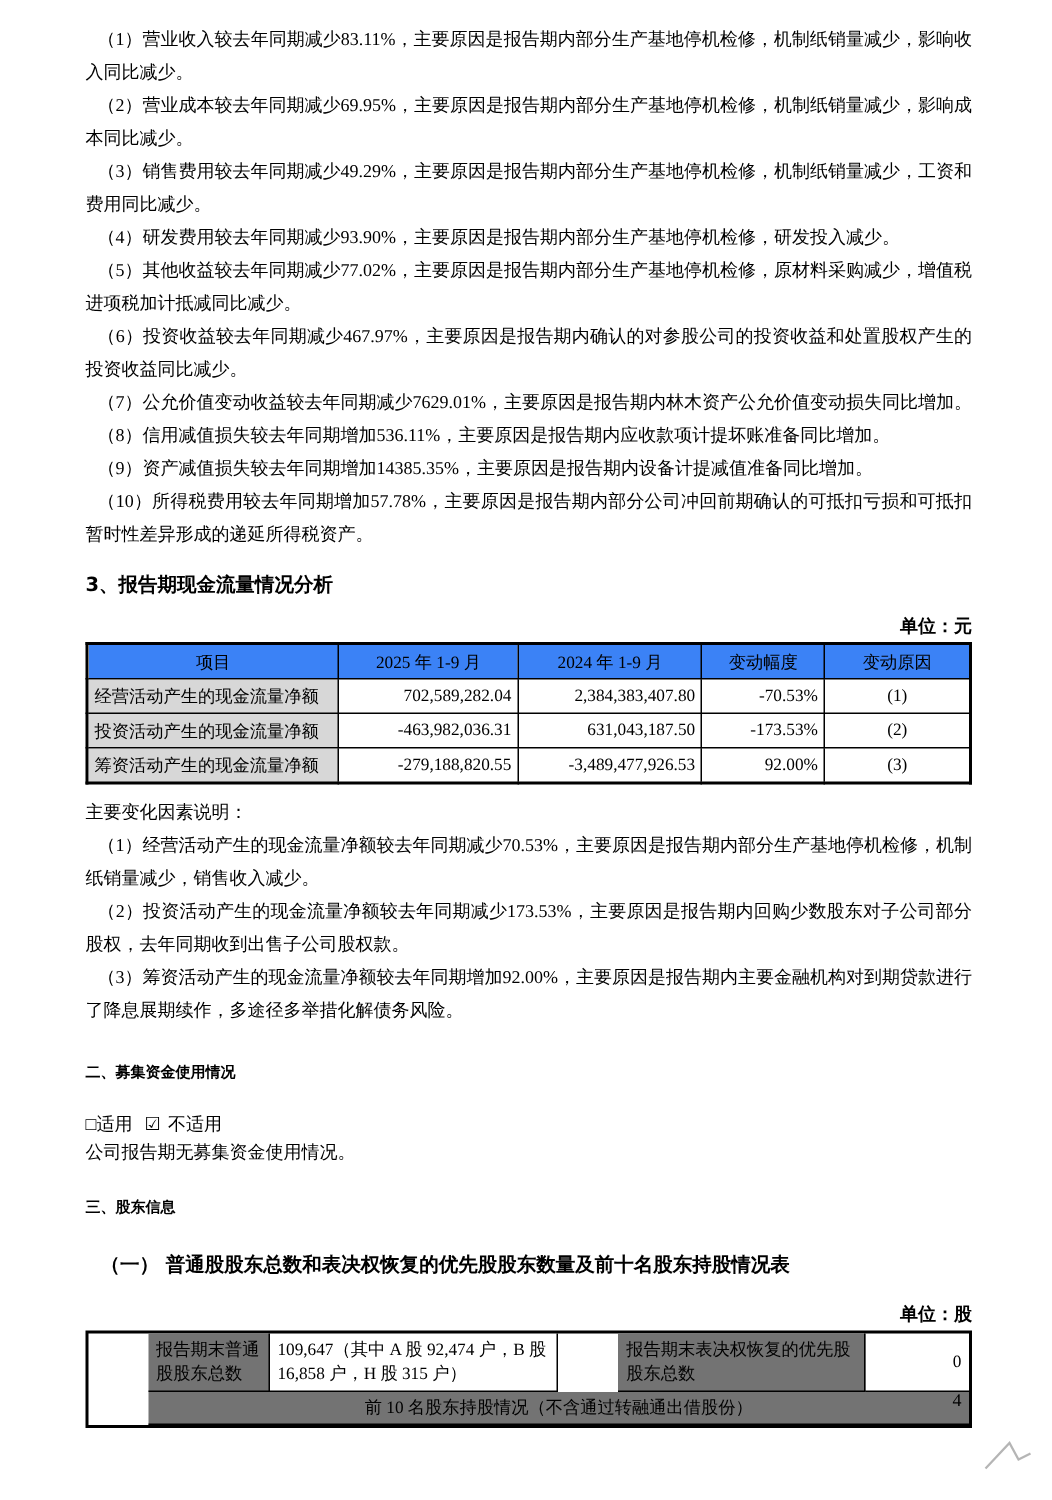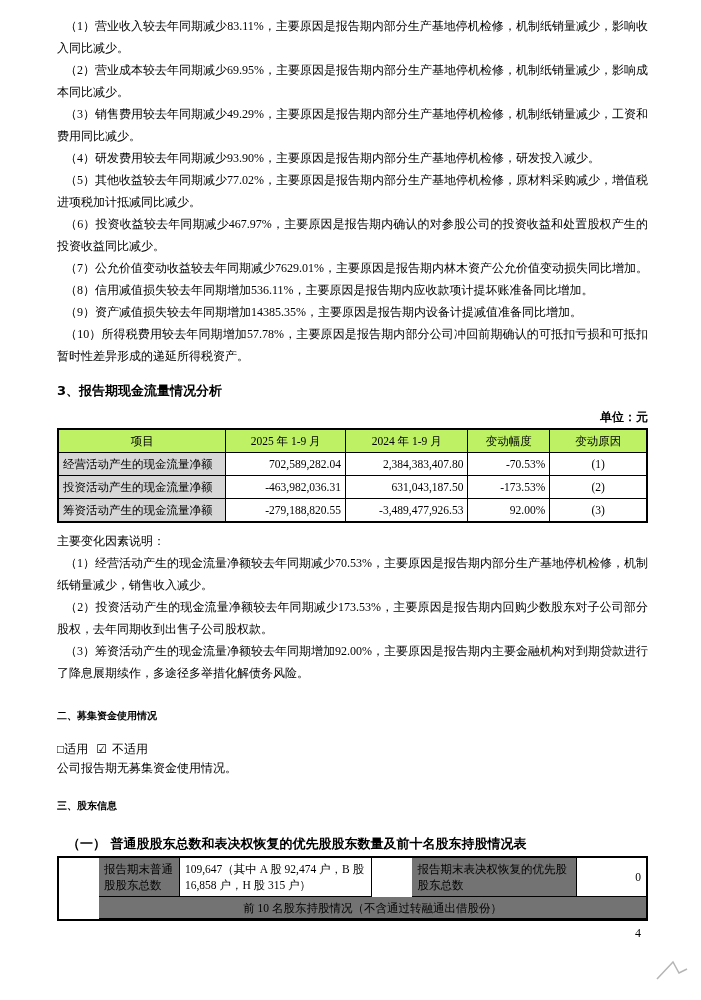--- a/index.html
+++ b/index.html
@@ -65,21 +65,21 @@
     table-layout: fixed;
   }
   table.cf td {
     border: 1px solid #000;
     height: 22px;
     padding: 0 4px;
     font-size: 11.5px;
     overflow: hidden;
     white-space: nowrap;
   }
-  table.cf tr.head td { background: #bef264; text-align: center; }
+  table.cf tr.head td { background: #3b82f6; text-align: center; }
   table.cf td.lbl { background: #d7d7d7; text-align: left; }
   table.cf td.num { text-align: right; }
   table.cf td.ctr { text-align: center; }
   .sh-table { border: 2px solid #000; margin-top: 2px; }
   .sh-row { display: grid; }
   .sh-summary { grid-template-columns: 20.6% 32.8% 34.8% 11.8%; }
   .sh-banner  { grid-template-columns: 100%; }
   .sh-row .cell {
     border-right: 1px solid #000;
     border-bottom: 1px solid #000;
@@ -180,20 +180,21 @@
     <h2 class="sec">二、募集资金使用情况</h2>
 
     <p class="body-p noindent" style="margin-top:13px; line-height:19px">
       <span class="chk">□</span><span>适用</span><span class="chk chk-gap">☑</span><span class="lbl-gap">不适用</span>
     </p>
     <p class="body-p noindent" style="line-height:19px">公司报告期无募集资金使用情况。</p>
 
     <h2 class="sec" style="margin-top:17px">三、股东信息</h2>
     <h3 class="sub2">（一） 普通股股东总数和表决权恢复的优先股股东数量及前十名股东持股情况表</h3>
 
+    <div class="unit-label" style="margin-top:14px">单位：股</div>
 
     <div class="sh-table">
       <div class="sh-row sh-summary">
         <div class="cell gray">报告期末普通股股东总数</div>
         <div class="cell">109,647（其中 A 股 92,474 户，B 股 16,858 户，H 股 315 户）</div>
         <div class="cell gray">报告期末表决权恢复的优先股股东总数</div>
         <div class="cell rnum">0</div>
       </div>
       <div class="sh-row sh-banner">
         <div class="cell gray">前 10 名股东持股情况（不含通过转融通出借股份）</div>

